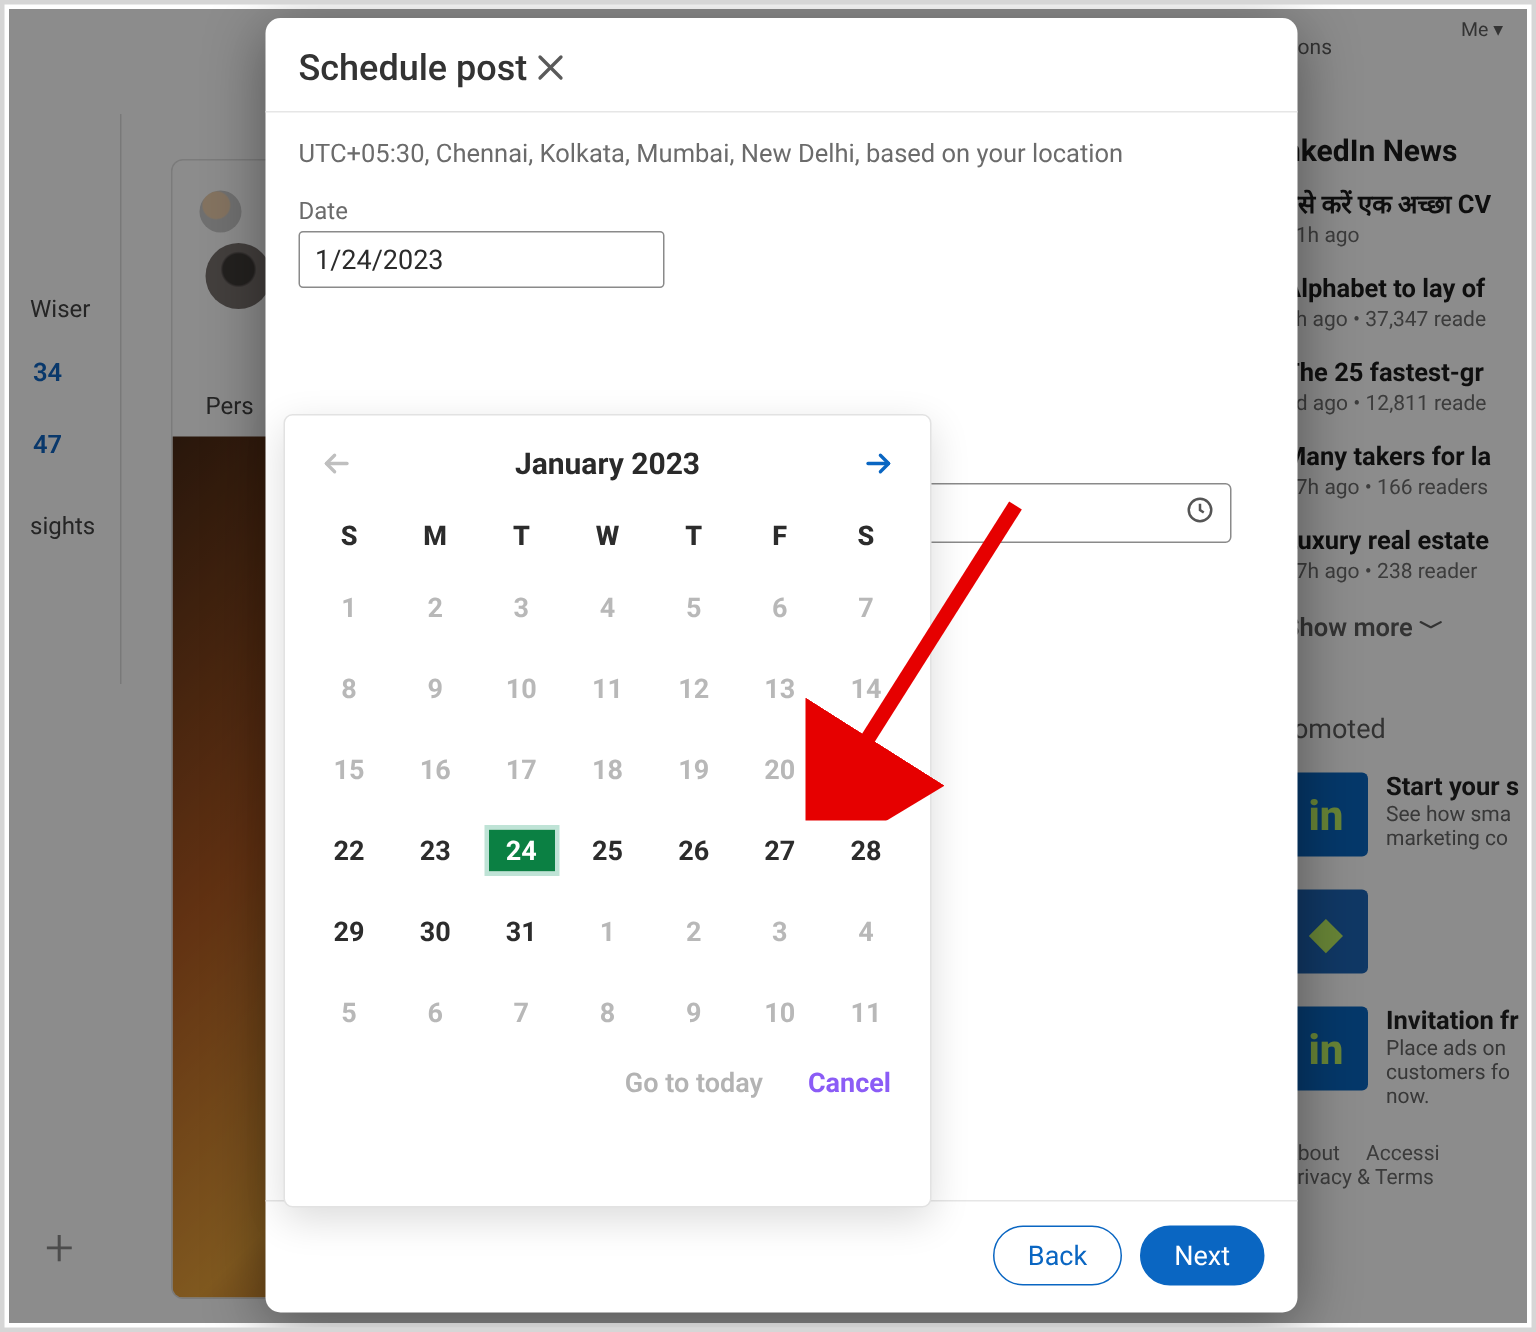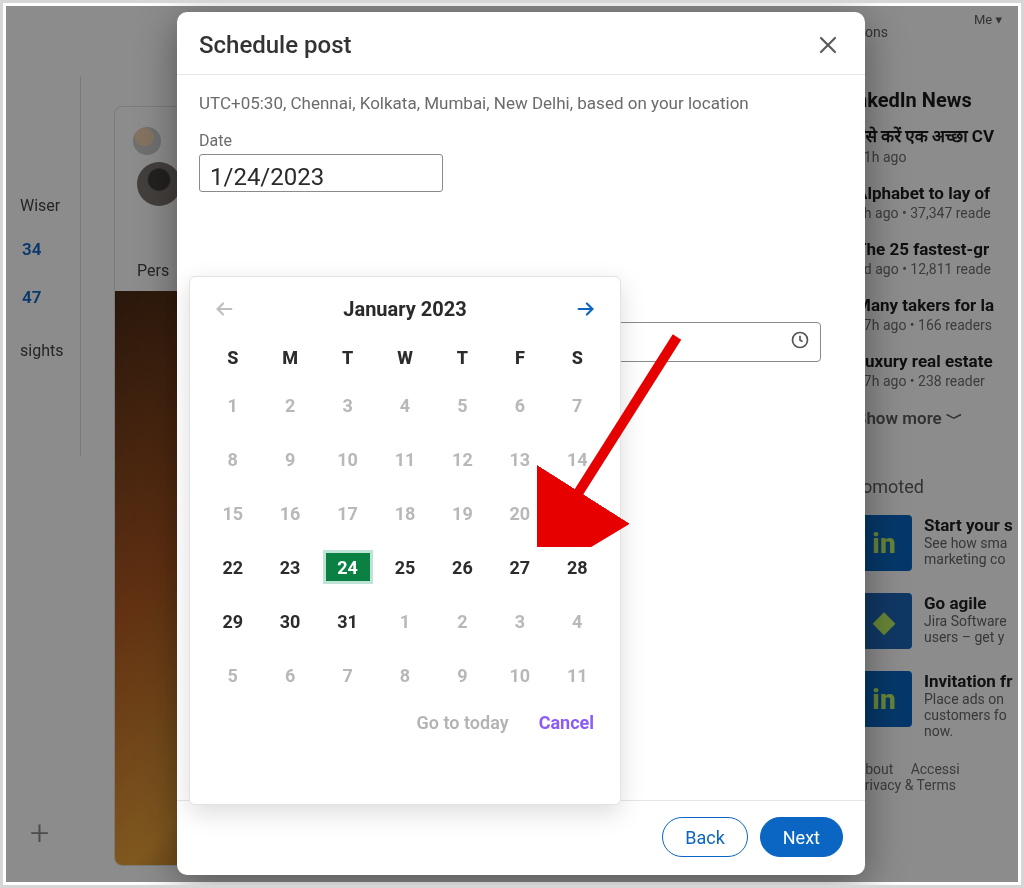--- a/index.html
+++ b/index.html
@@ -70,33 +70,33 @@
     position:absolute; inset:3px; background:rgba(0,0,0,0.45);
   }
 
   
   .modal {
     position:absolute; left:174px; top:9px; width:688px; height:863px;
     background:#fff; border-radius:10px; box-shadow:0 8px 40px rgba(0,0,0,.4);
     display:flex; flex-direction:column;
   }
   .modal-head {
-    display:flex; align-items:center; justify-content:space-between;
+    display:flex; align-items:center; justify-content:flex-start;
     padding:18px 22px 14px 22px; border-bottom:1px solid #e6e6e6;
   }
   .modal-head h2 { margin:0; font-size:24px; font-weight:500; color:#333; }
   .modal-head .close { width:30px;height:30px; display:flex;align-items:center;justify-content:center; color:#5a5a5a; cursor:pointer;}
   .modal-head .close svg { width:24px;height:24px; }
 
   .modal-body { padding:18px 22px 10px; position:relative; flex:1; }
   .tzline { font-size:17px; color:#6b6b6b; }
   .date-label { margin-top:18px; font-size:16px; color:#6b6b6b; }
   .date-input {
     margin-top:4px; width:244px; height:38px; border:1.5px solid #8a8a8a; border-radius:3px;
-    display:flex; align-items:flex-end; padding:0 10px; font-size:24px; color:#2b2b2b;
+    display:flex; align-items:center; padding:0 10px; font-size:18px; color:#2b2b2b;
   }
 
   .time-row { position:absolute; left:426px; top:247px; width:218px; }
   .time-input {
     height:40px; border:1.5px solid #8a8a8a; border-radius:4px;
     display:flex; align-items:center; justify-content:flex-end; padding:0 10px;
     color:#6b6b6b;
   }
   .time-input svg { width:20px; height:20px; }
 
@@ -202,25 +202,20 @@
         <div class="promo">
           <div class="thumb">in</div>
           <div class="txt">
             <div class="pt">Start your s</div>
             <div class="ps">See how sma</div>
             <div class="ps">marketing co</div>
           </div>
         </div>
         <div class="promo">
           <div class="thumb diamond">◆</div>
-          <div class="txt">
-            <div class="pt">Go agile</div>
-            <div class="ps">Jira Software</div>
-            <div class="ps">users – get y</div>
-          </div>
         </div>
         <div class="promo">
           <div class="thumb">in</div>
           <div class="txt">
             <div class="pt">Invitation fr</div>
             <div class="ps">Place ads on</div>
             <div class="ps">customers fo</div>
             <div class="ps">now.</div>
           </div>
         </div>

